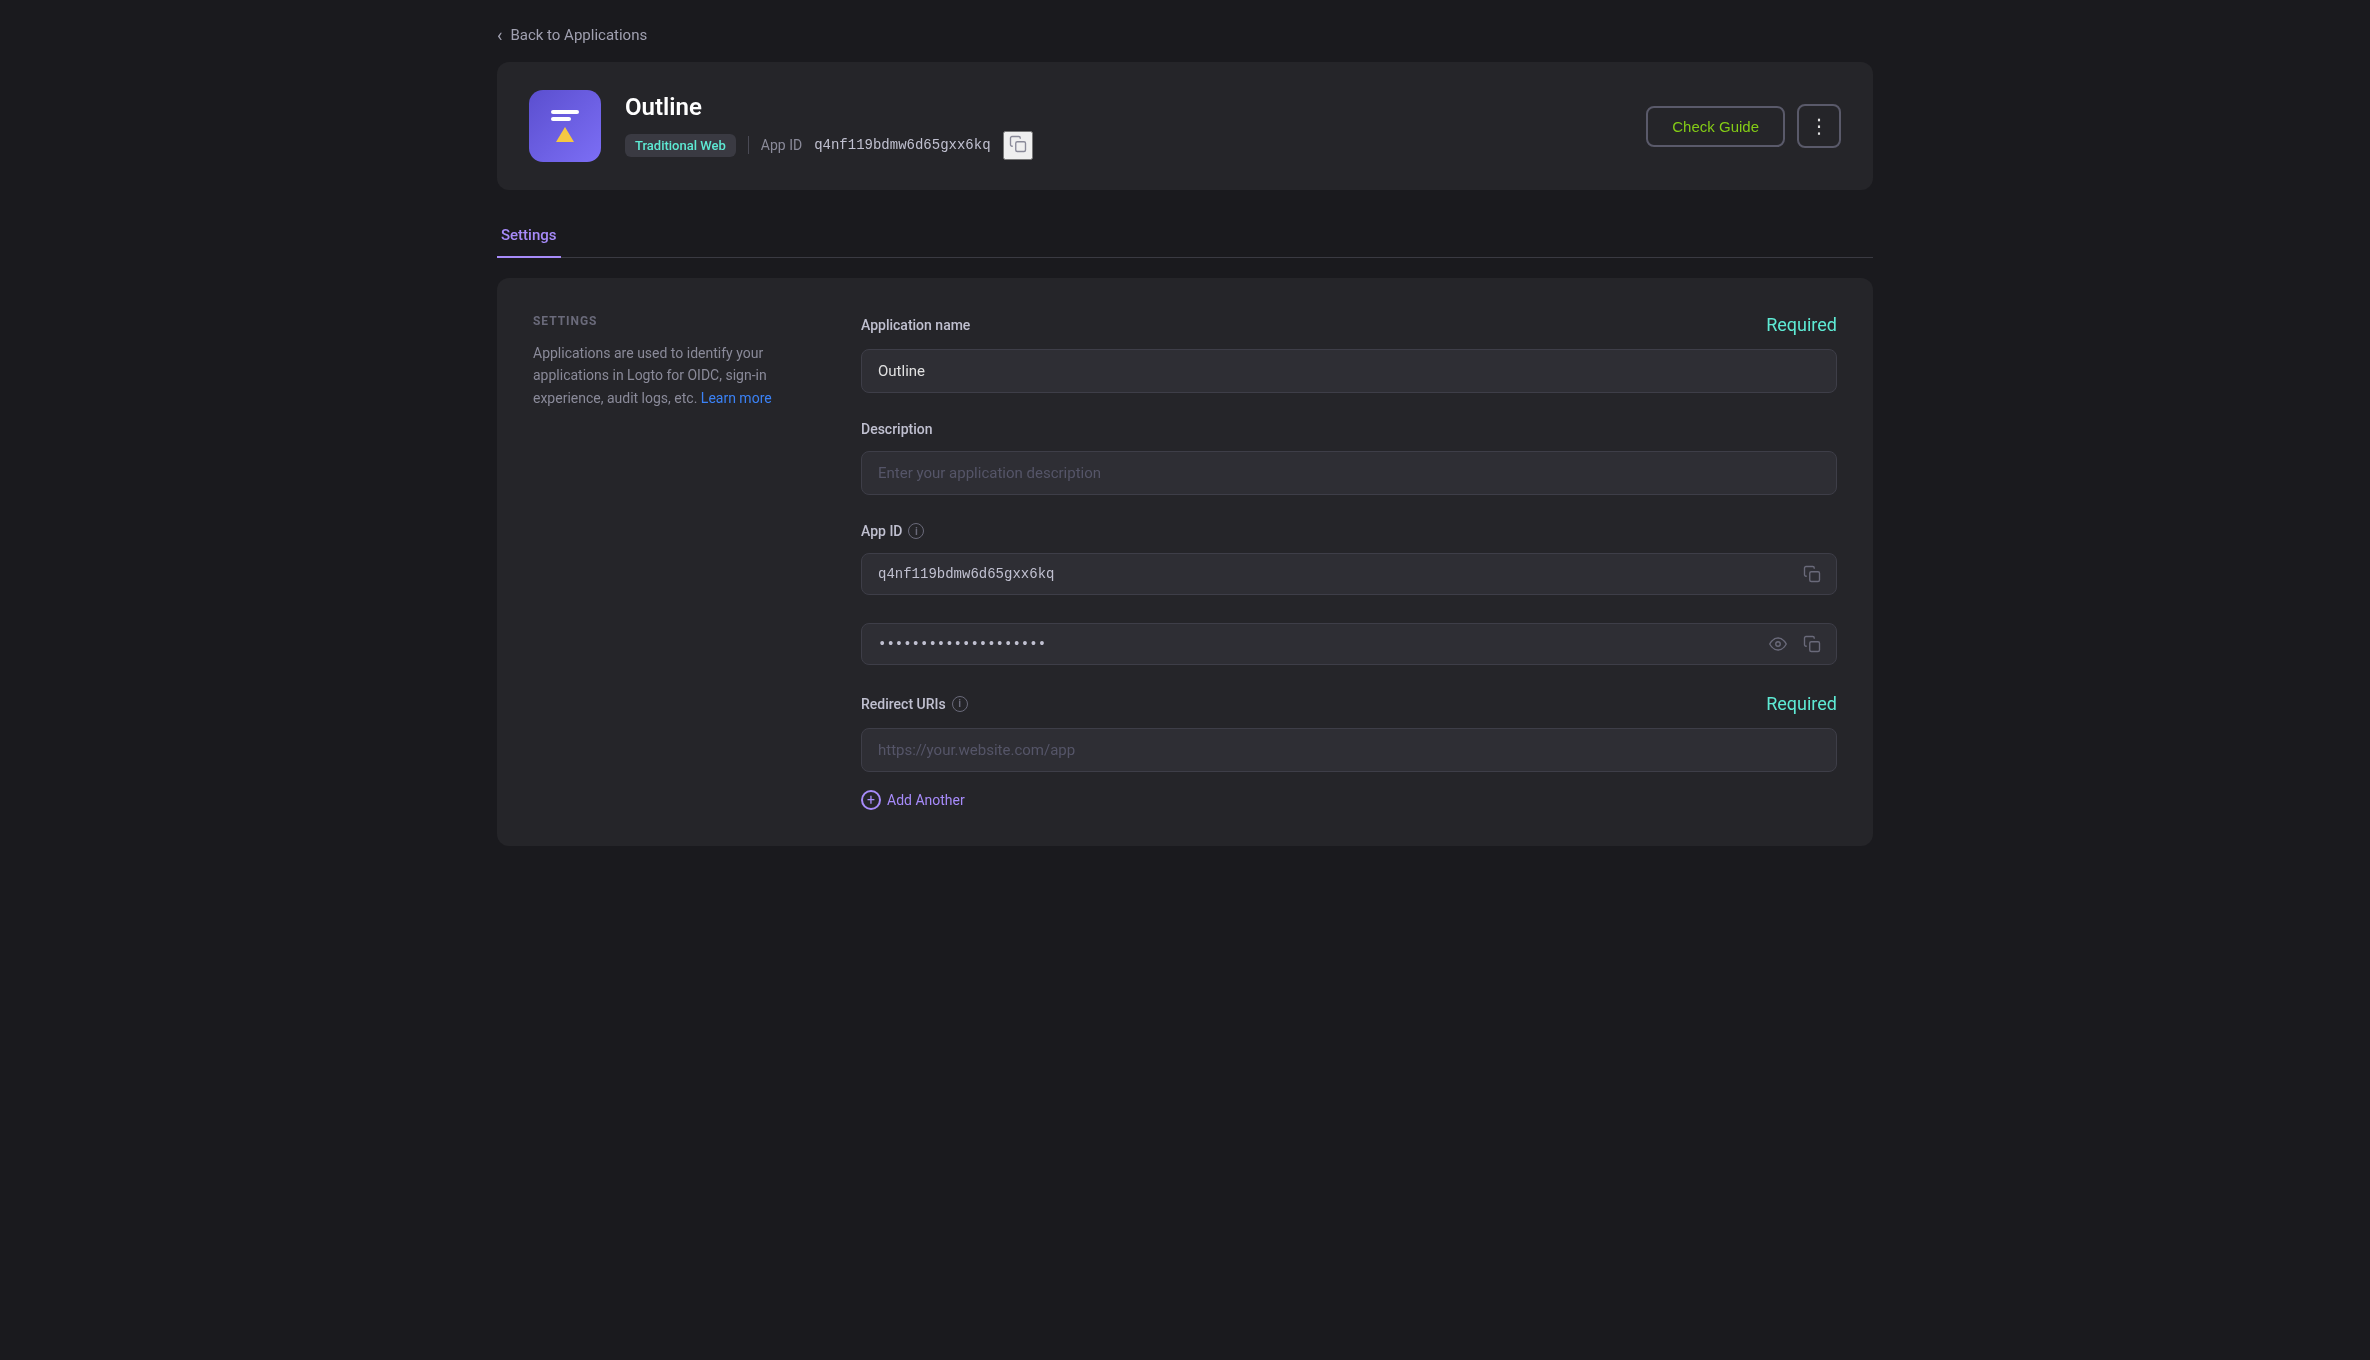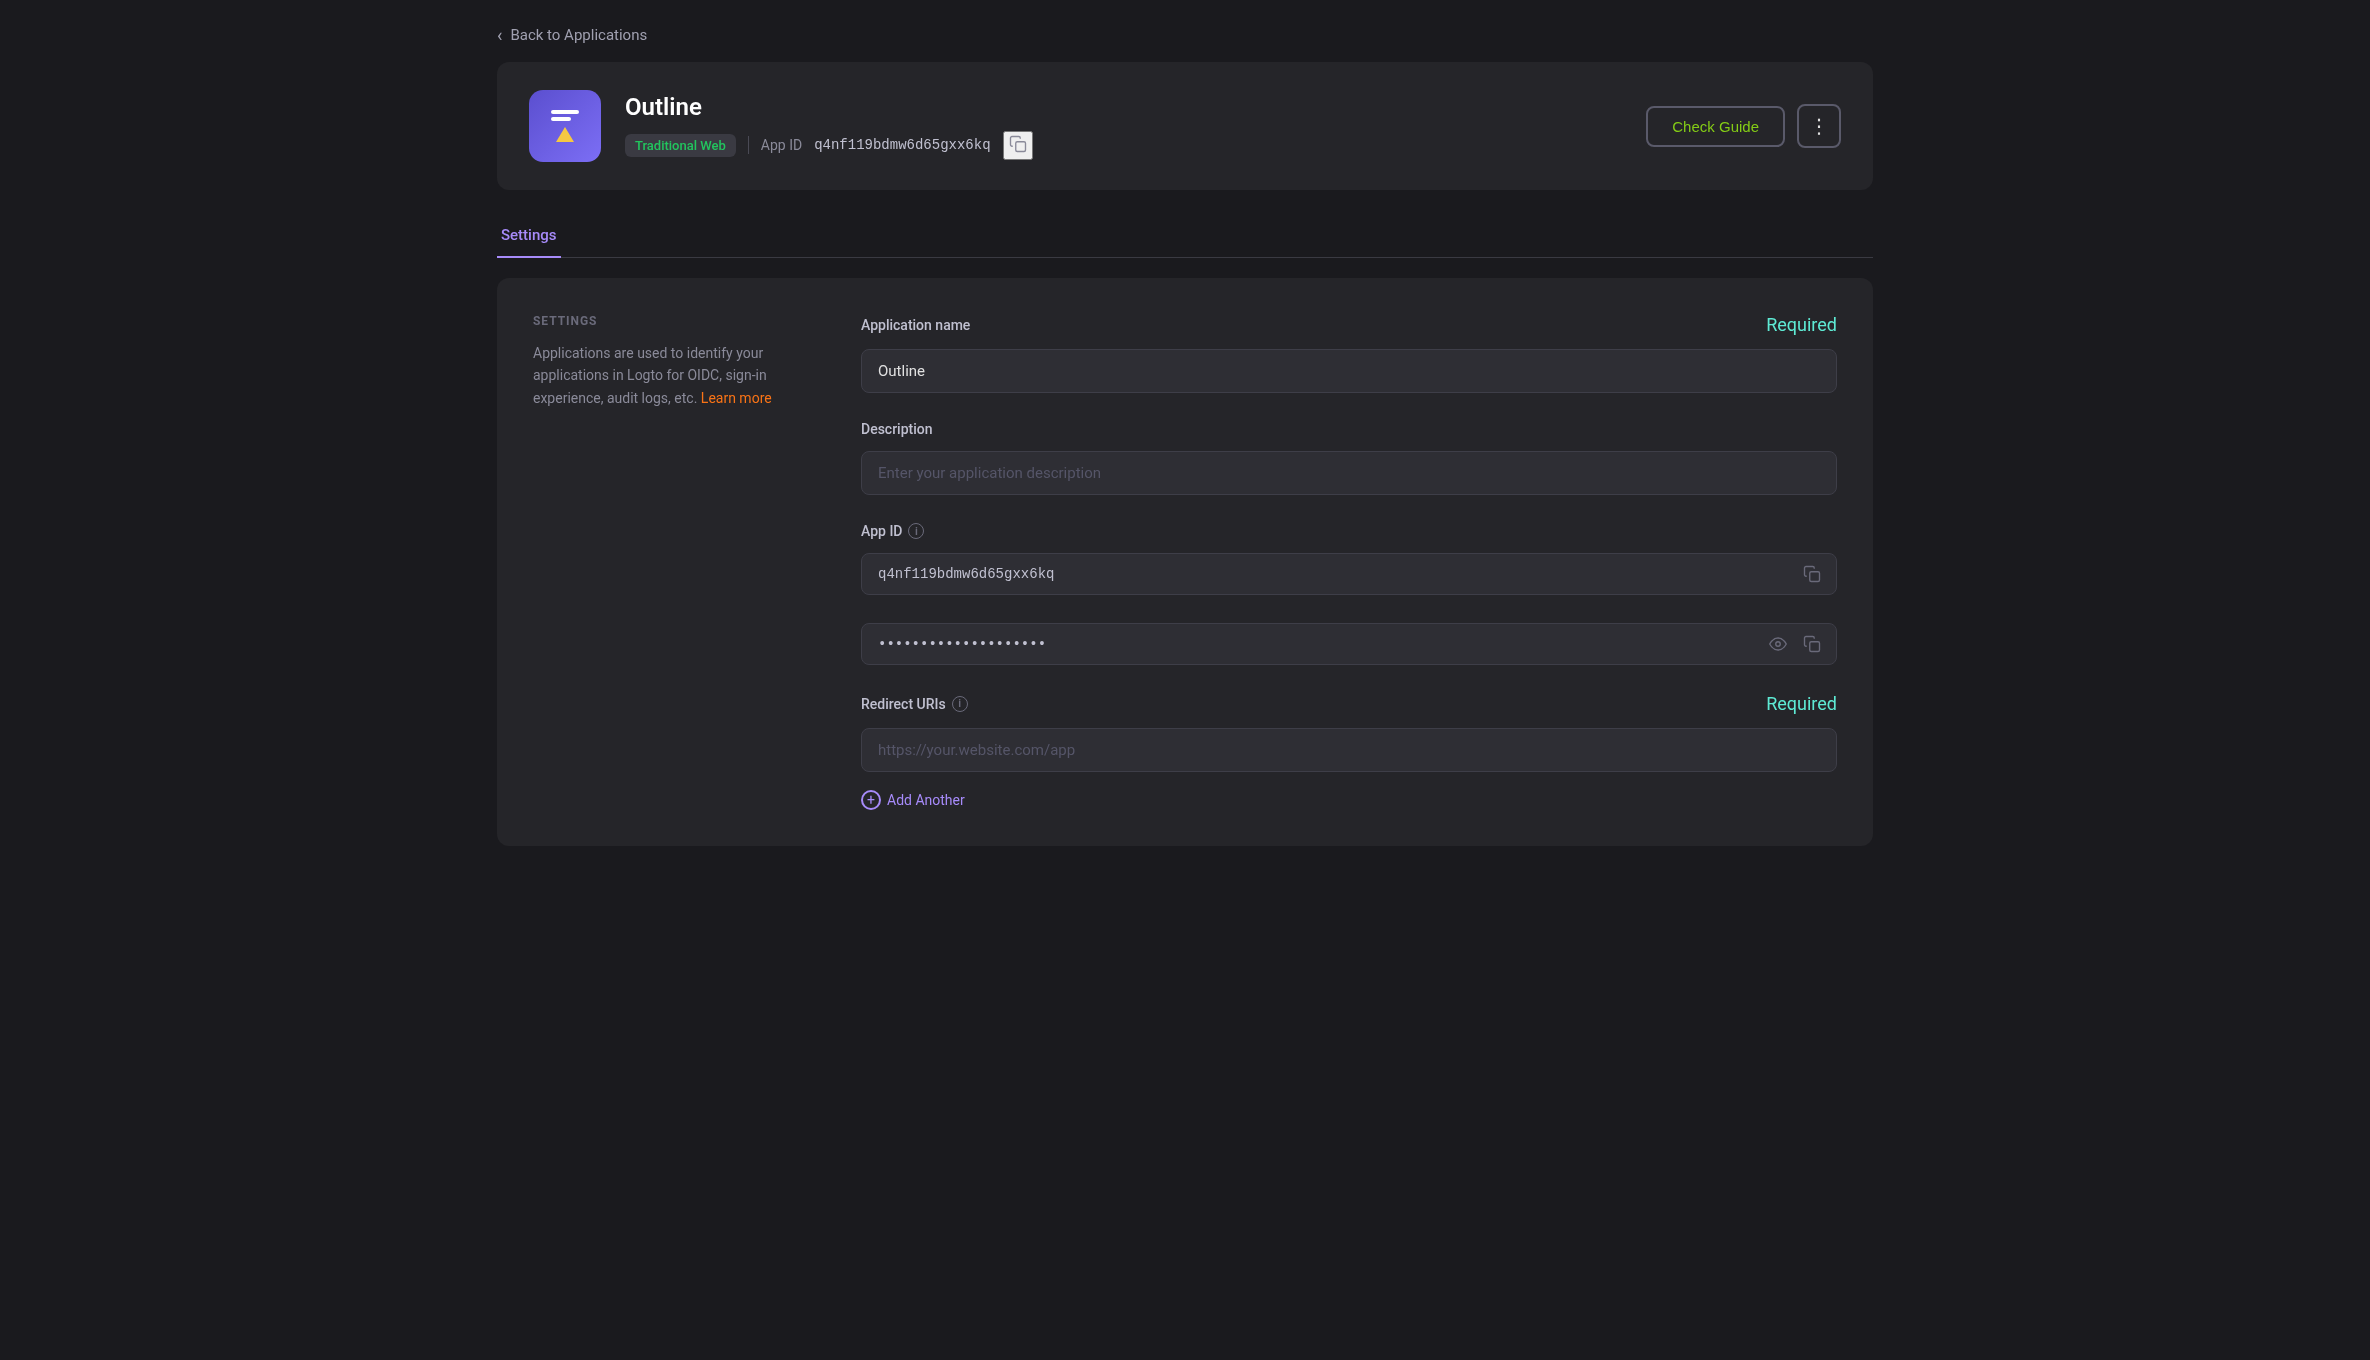--- a/index.html
+++ b/index.html
@@ -103,21 +103,21 @@
     }
 
     .app-meta {
       display: flex;
       align-items: center;
       gap: 12px;
     }
 
     .badge {
       background-color: #3a3a42;
-      color: #22c55e;
+      color: #5eead4;
       padding: 4px 10px;
       border-radius: 6px;
       font-size: 13px;
       font-weight: 500;
     }
 
     .divider-vertical {
       width: 1px;
       height: 18px;
       background: #4a4a55;
@@ -221,21 +221,21 @@
       margin-bottom: 14px;
     }
 
     .settings-description {
       font-size: 14px;
       color: #8a8a99;
       line-height: 1.6;
     }
 
     .learn-more-link {
-      color: #f97316;
+      color: #3b82f6;
       cursor: pointer;
       text-decoration: none;
     }
 
     .settings-form {
       flex: 1;
       display: flex;
       flex-direction: column;
       gap: 28px;
     }

